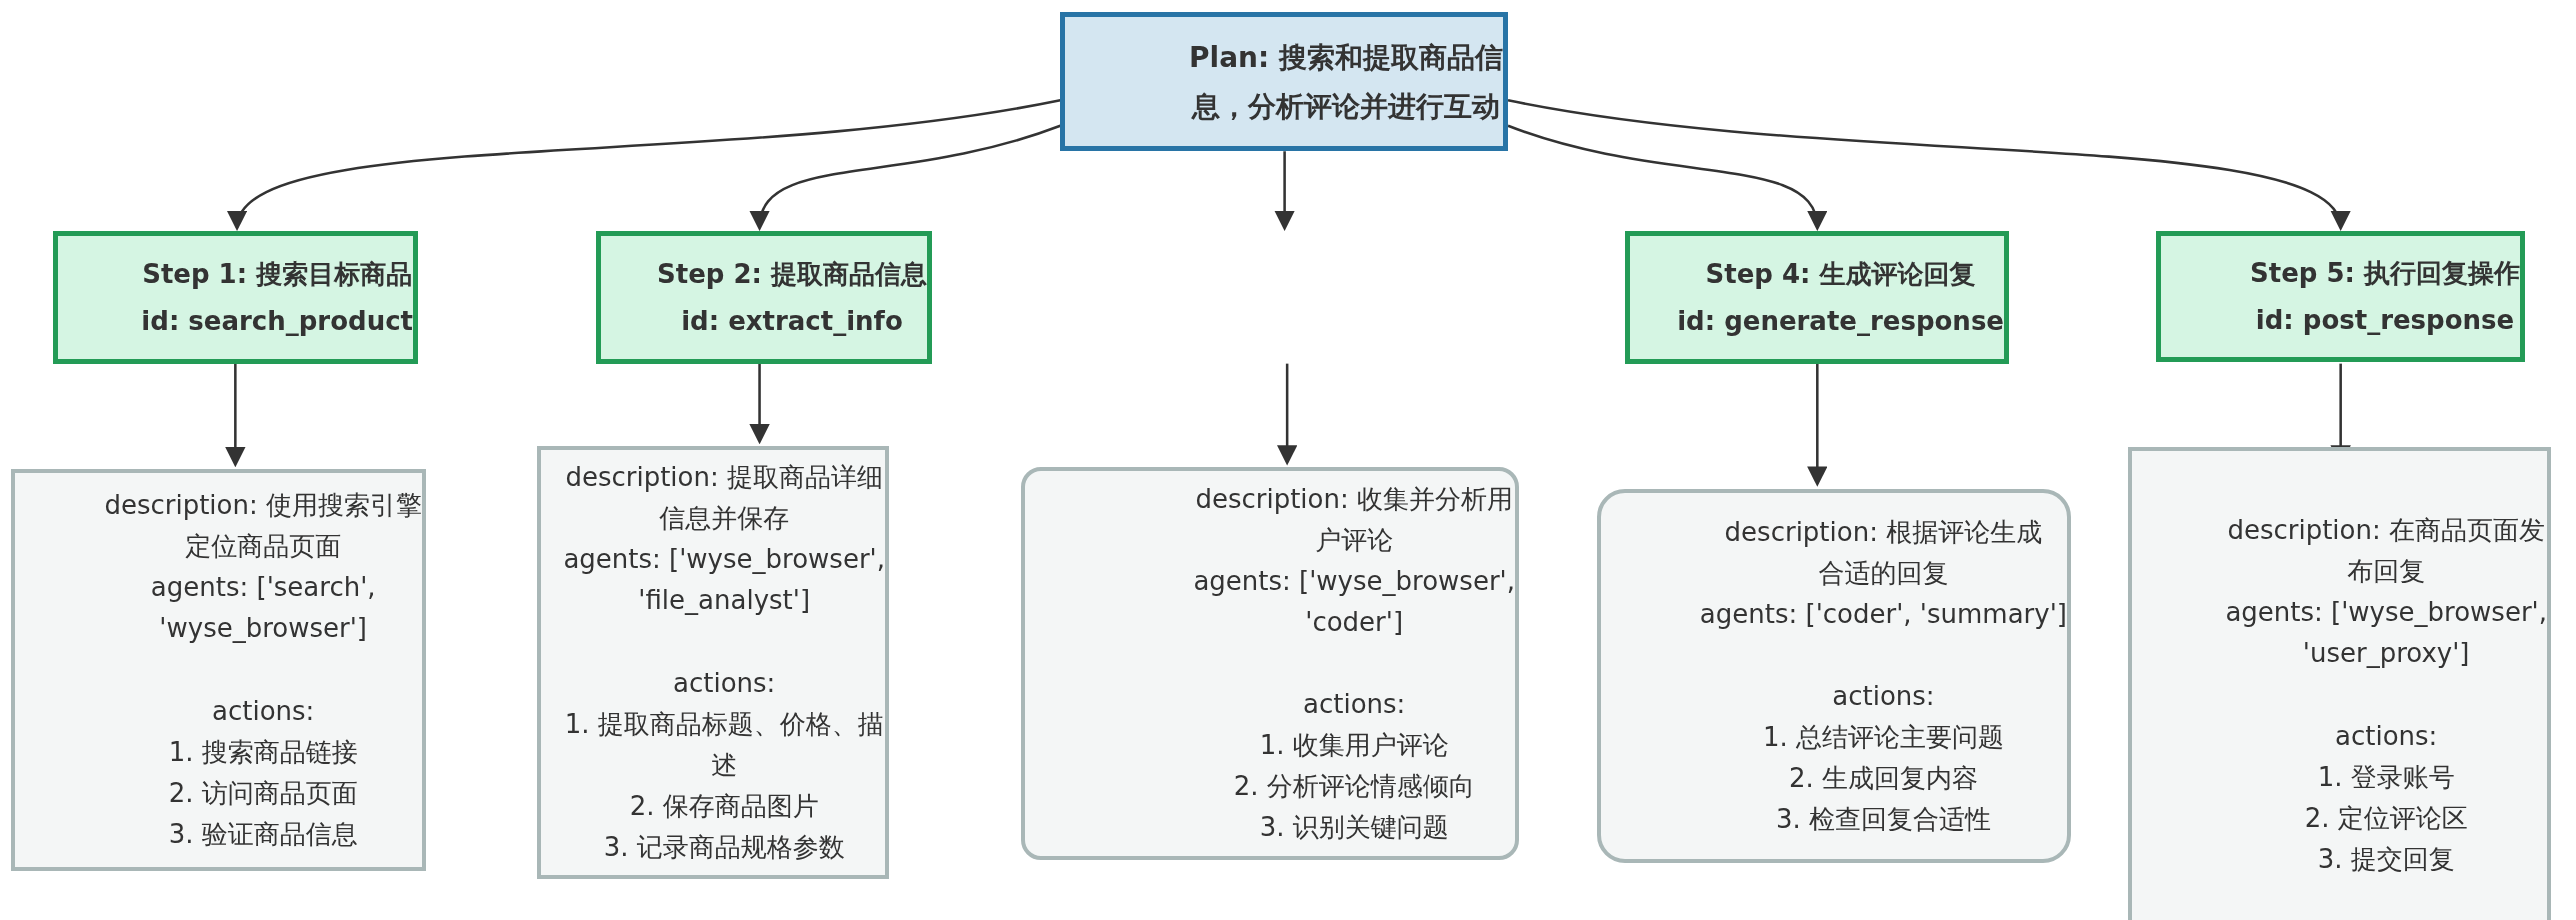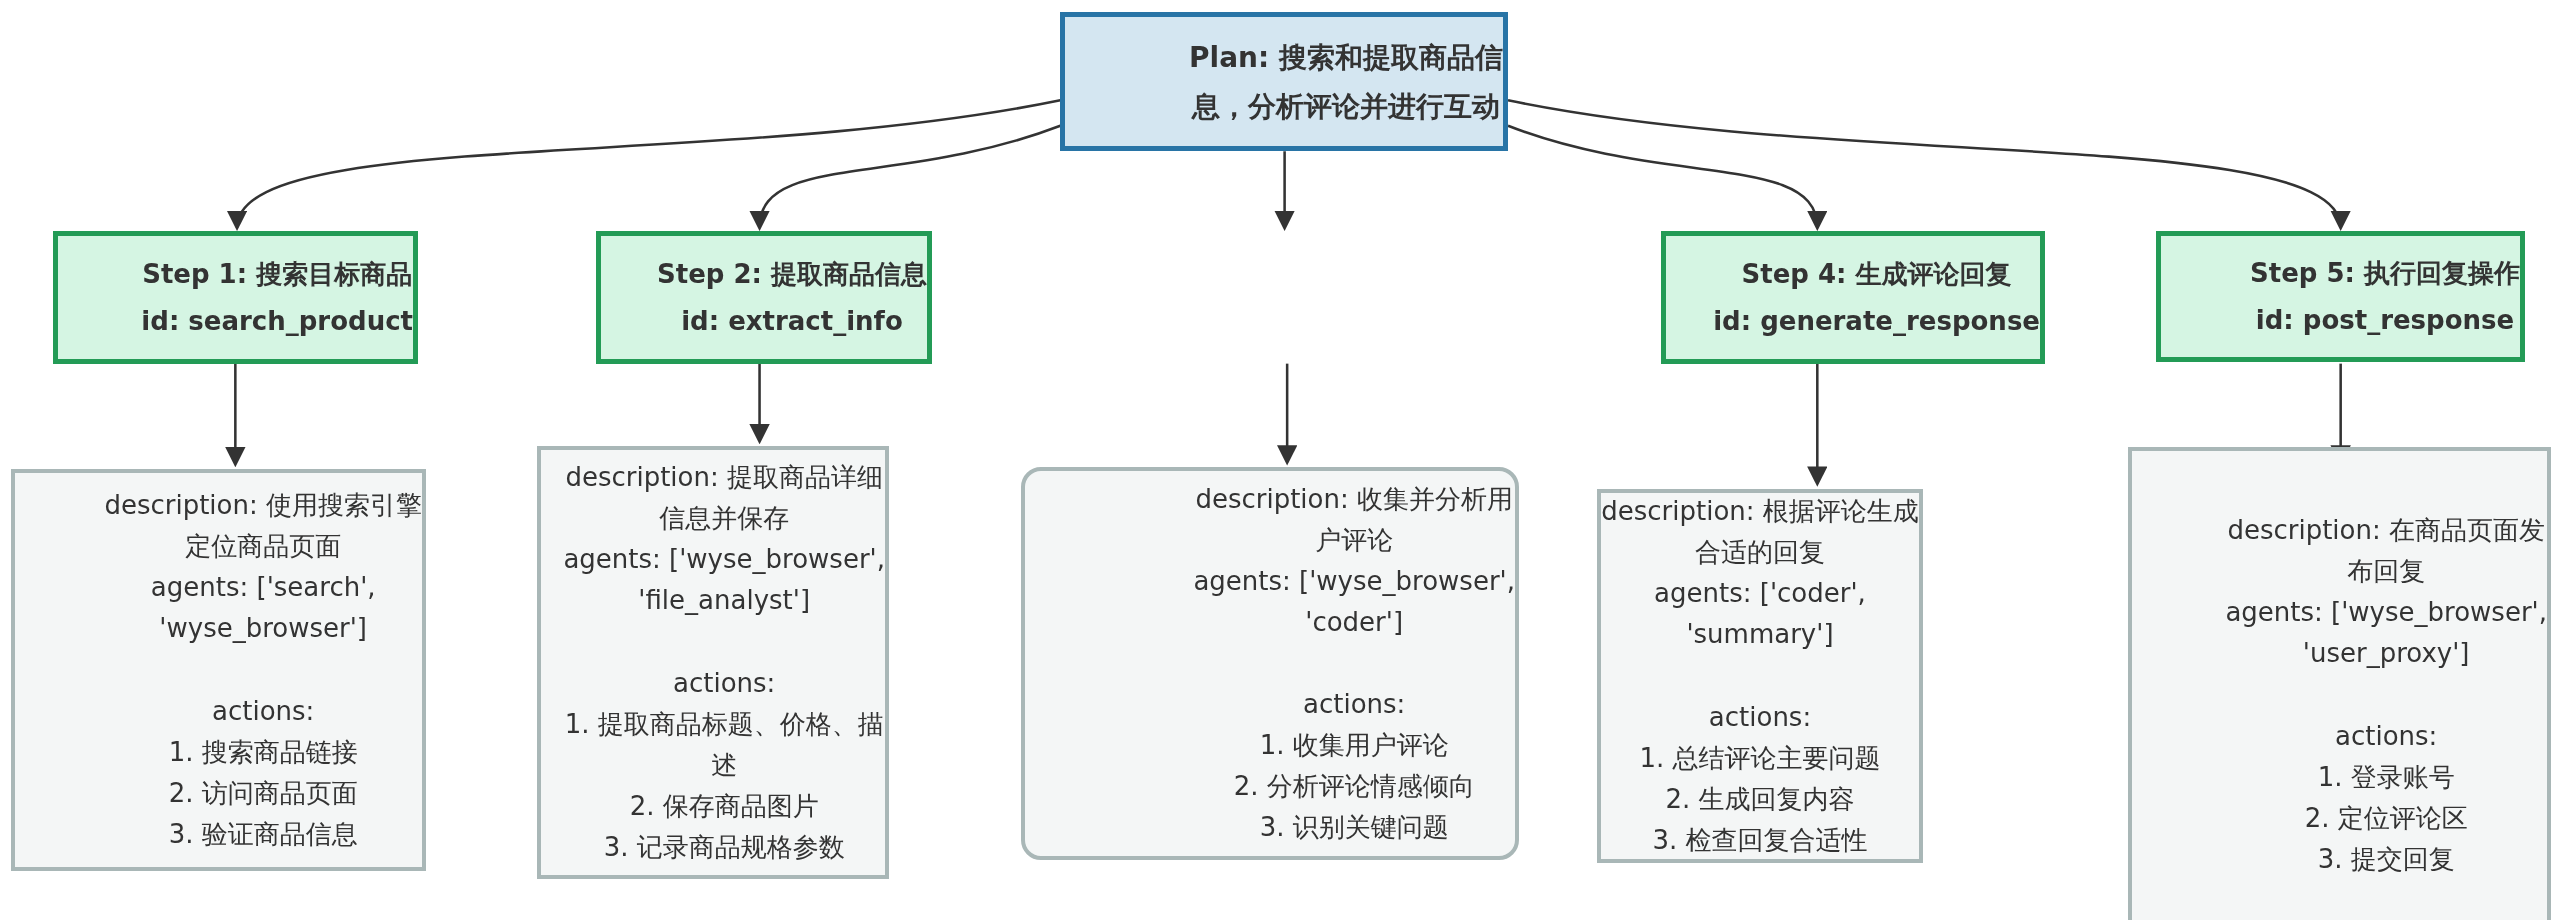--- a/index.html
+++ b/index.html
@@ -64,21 +64,21 @@
   </div>
 
   <div class="node step" style="left:53px; top:231px; width:365px; height:133px;">
     <span>Step 1: 搜索目标商品
 id: search_product</span>
   </div>
   <div class="node step" style="left:596px; top:231px; width:336px; height:133px;">
     <span>Step 2: 提取商品信息
 id: extract_info</span>
   </div>
-  <div class="node step" style="left:1625px; top:231px; width:384px; height:133px;margin-left:36px;">
+  <div class="node step" style="left:1625px; top:231px; width:384px; height:133px;">
     <span>Step 4: 生成评论回复
 id: generate_response</span>
   </div>
   <div class="node step" style="left:2156px; top:231px; width:369px; height:131px;">
     <span>Step 5: 执行回复操作
 id: post_response</span>
   </div>
 
   <div class="node detail" style="left:11px; top:469px; width:415px; height:402px;">
     <span>description: 使用搜索引擎
@@ -107,21 +107,21 @@
     <span>description: 收集并分析用
 户评论
 agents: ['wyse_browser',
 'coder']
 
 actions:
 1. 收集用户评论
 2. 分析评论情感倾向
 3. 识别关键问题</span>
   </div>
-  <div class="node detail" style="left:1597px; top:489px; width:326px; height:374px;">
+  <div class="node detail" style="left:1597px; top:489px; width:474px; height:374px;border-radius:28px;">
     <span>description: 根据评论生成
 合适的回复
 agents: ['coder', 'summary']
 
 actions:
 1. 总结评论主要问题
 2. 生成回复内容
 3. 检查回复合适性</span>
   </div>
   <div class="node detail" style="left:2128px; top:447px; width:423px; height:496px;">

